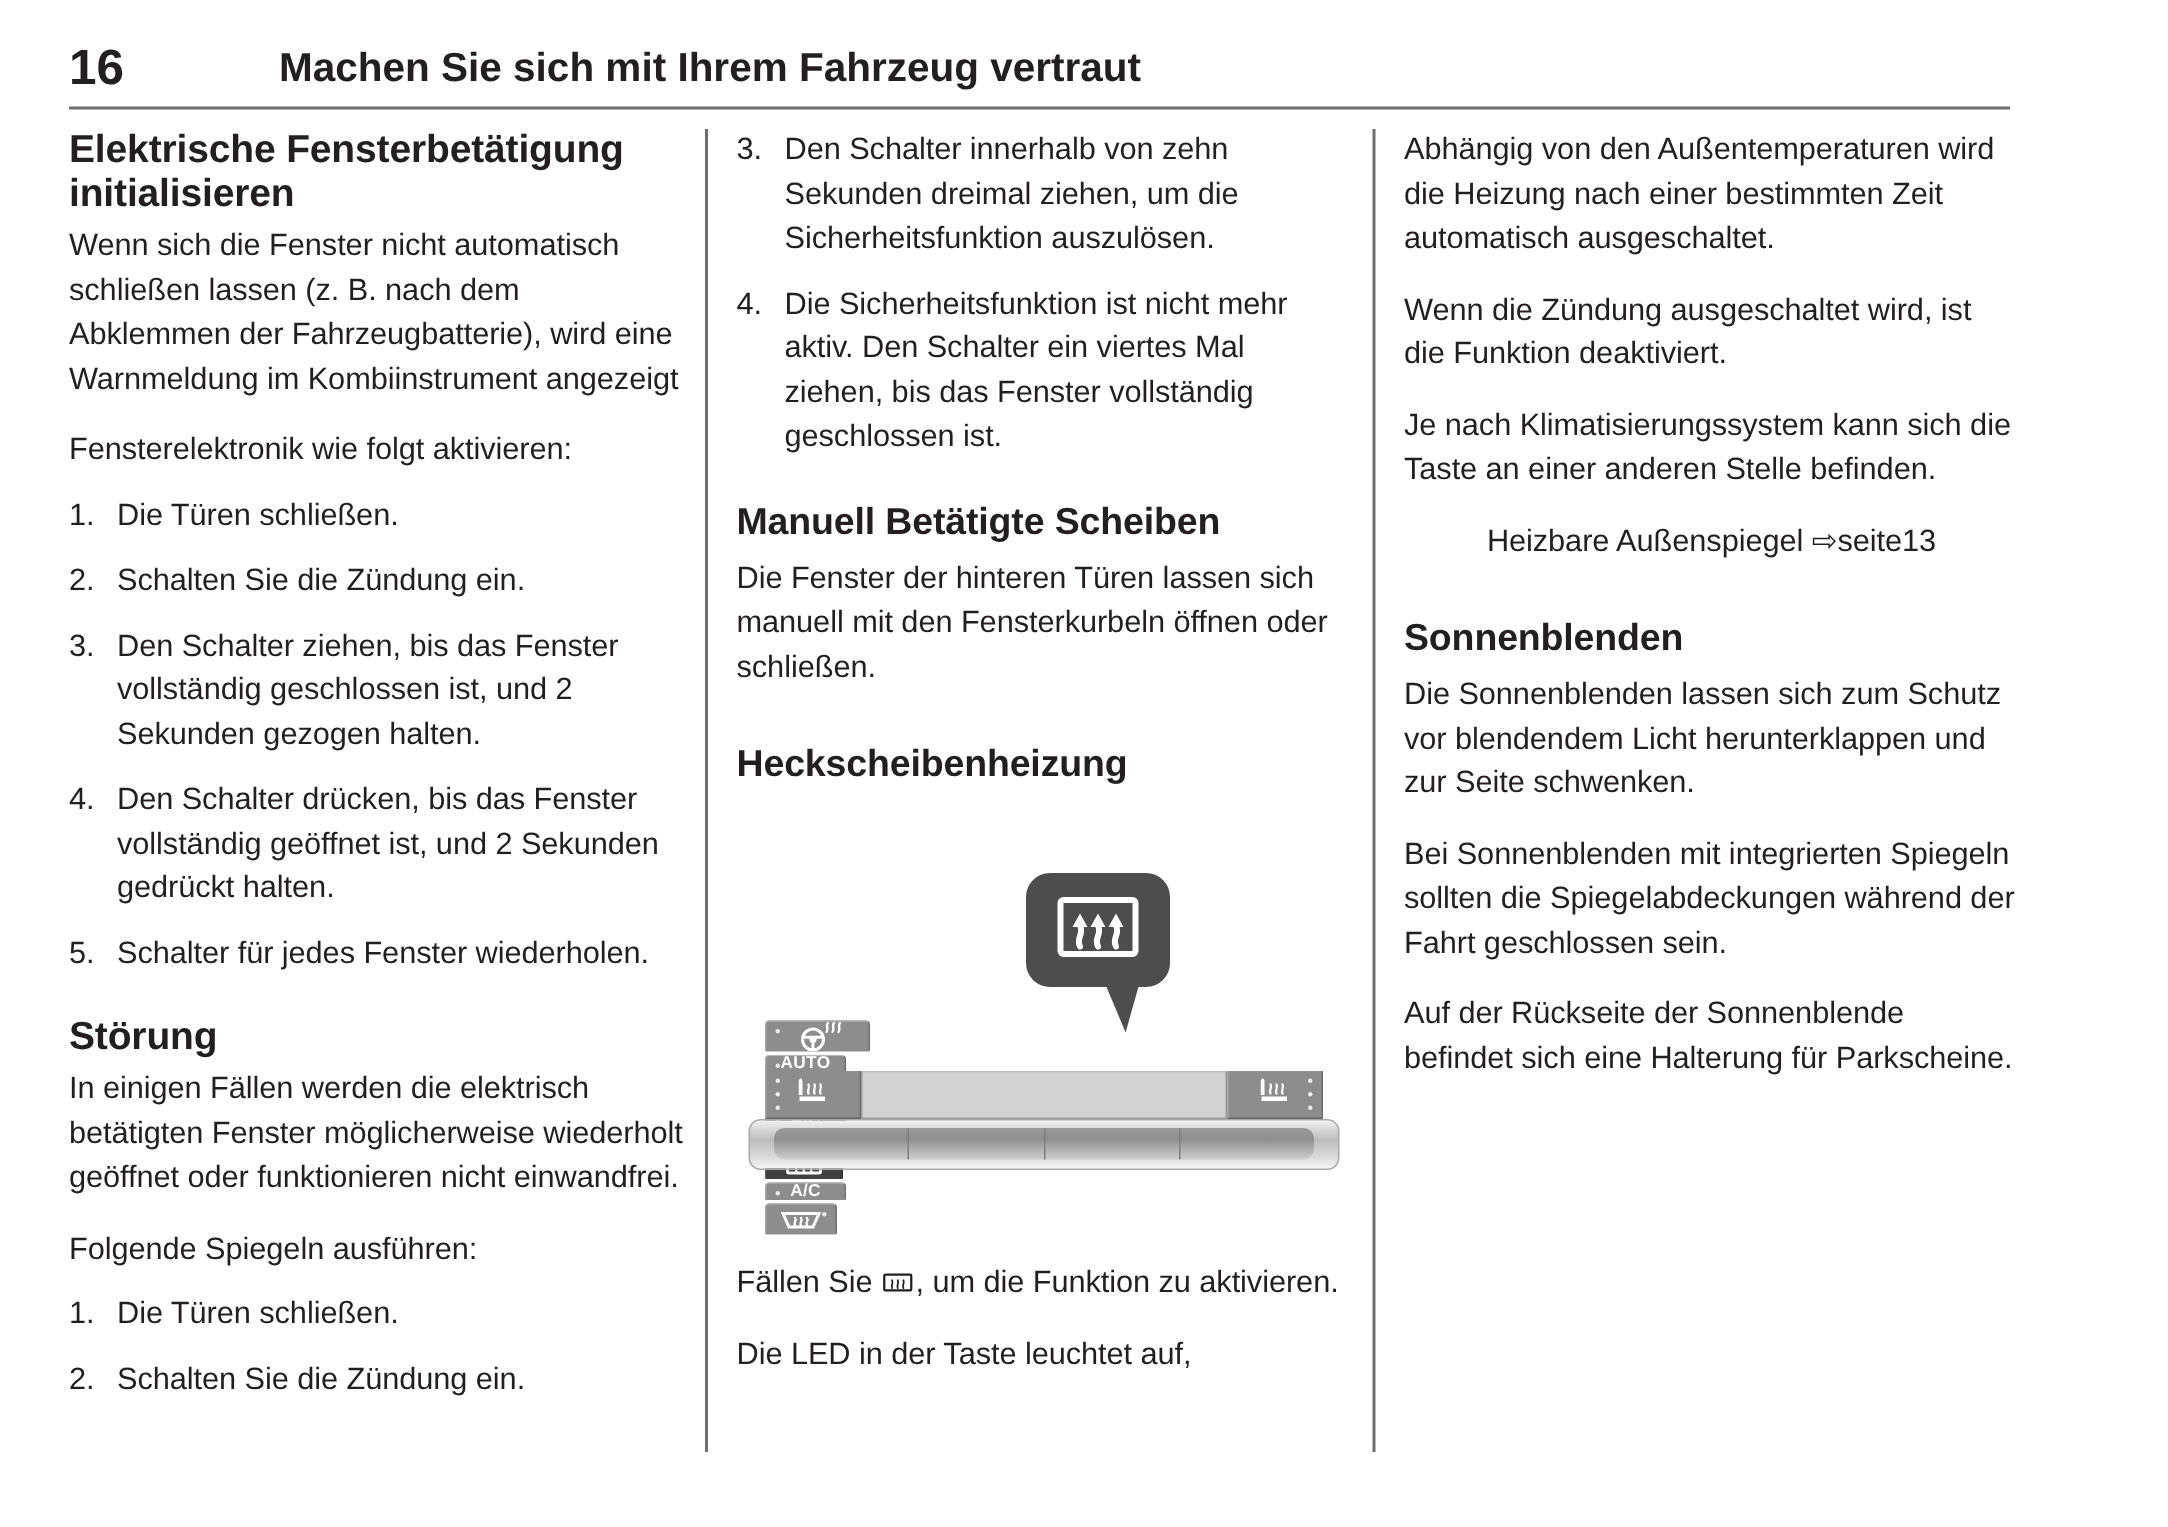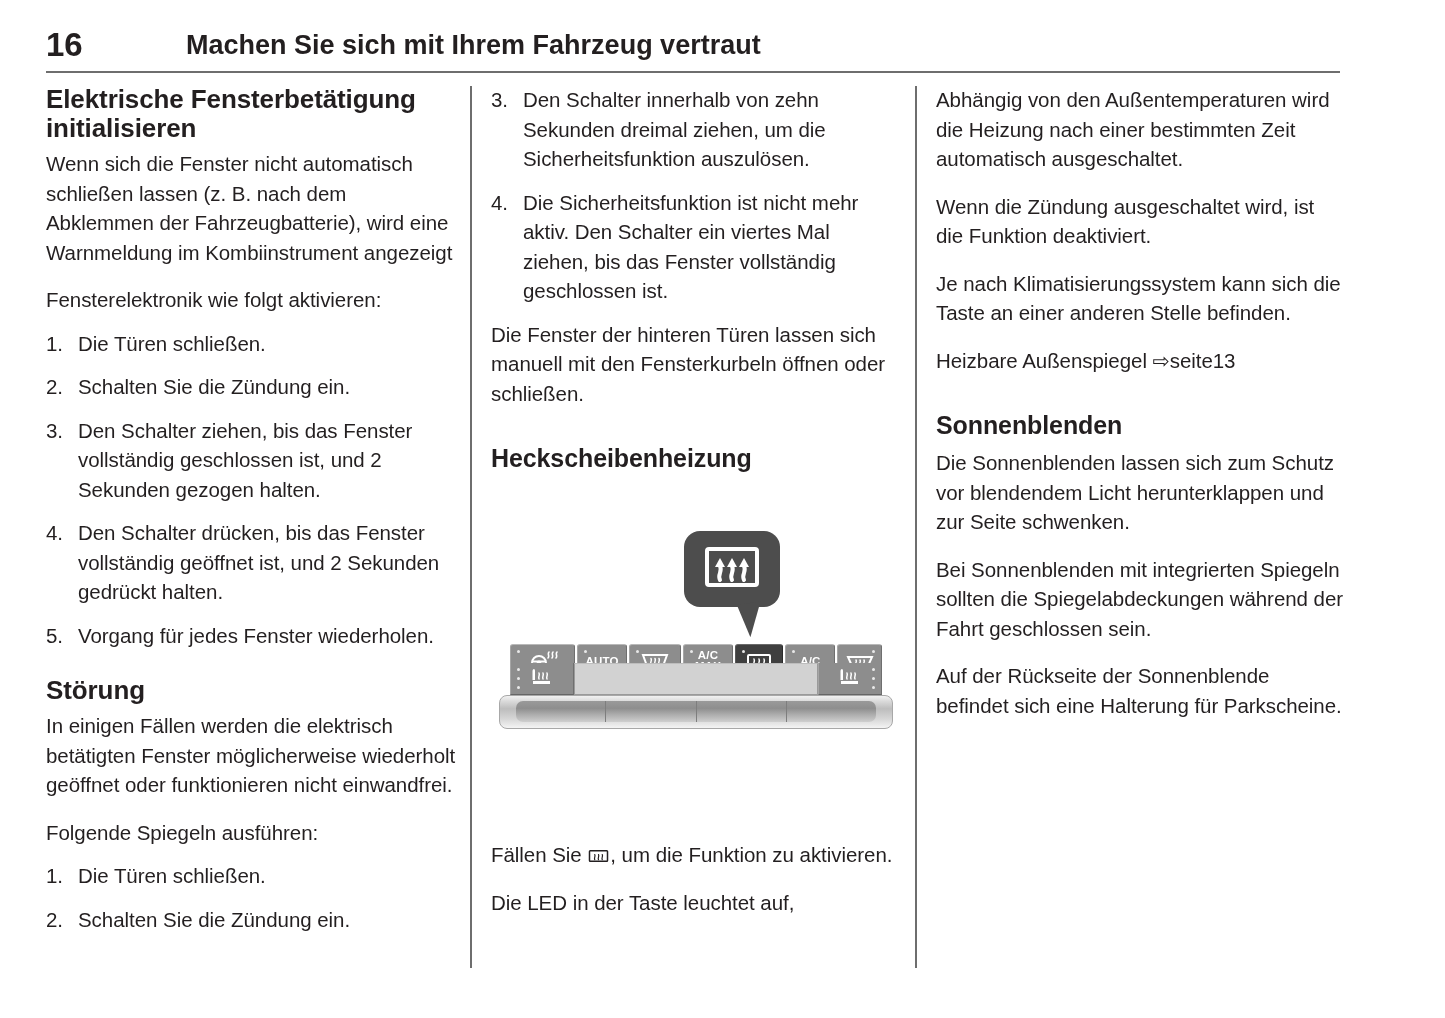--- a/index.html
+++ b/index.html
@@ -107,21 +107,21 @@
     margin-bottom: 14px;
     letter-spacing: -0.05px;
   }
   ol.steps li .num {
     position: absolute;
     left: 0;
     top: 0;
   }
   ol.steps.tight li:last-child { margin-bottom: 0; }
 
-  .arrow-ref { font-size: 20.5px; }
+  .arrow-ref { font-size: 20.5px; text-align: center; }
 
   
   .glyph-defrost {
     display: inline-block;
     width: 21px;
     height: 16px;
     vertical-align: -2px;
     margin: 0 1px;
   }
   .glyph-defrost svg { display: block; }
@@ -168,25 +168,26 @@
   #climate-unit {
     position: absolute;
     left: 8px;
     top: 118px;
     width: 394px;
     height: 100px;
   }
   #btn-row {
     position: absolute;
     left: 11px;
-    top: 15px;
+    top: 0;
     width: 372px;
     height: 33px;
     display: flex;
     gap: 2px;
+    flex-direction: column;
   }
   .cbtn {
     position: relative;
     background: #8d8d8d;
     border-radius: 3px 3px 1px 1px;
     border-top: 1px solid #b9b9b9;
     border-left: 1px solid #a6a6a6;
     border-right: 1px solid #6f6f6f;
     display: flex;
     align-items: center;
@@ -339,21 +340,21 @@
     <li>
       <span class="num">3.</span>
       <span>Den Schalter ziehen, bis das Fenster vollständig geschlossen ist, und 2 Sekunden gezogen halten.</span>
     </li>
     <li>
       <span class="num">4.</span>
       <span>Den Schalter drücken, bis das Fenster vollständig geöffnet ist, und 2 Sekunden gedrückt halten.</span>
     </li>
     <li>
       <span class="num">5.</span>
-      <span>Vorgang für jedes Fenster wiederholen.</span>
+      <span>Schalter für jedes Fenster wiederholen.</span>
     </li>
   </ol>
 
   <h2 class="sec-title spaced-top">Störung</h2>
   <p class="para">In einigen Fällen werden die elektrisch betätigten Fenster möglicherweise wiederholt geöffnet oder funktionieren nicht einwandfrei.</p>
   <p class="para">Folgende Spiegeln ausführen:</p>
 
   <ol class="steps tight">
     <li>
       <span class="num">1.</span>
@@ -371,20 +372,21 @@
     <li>
       <span class="num">3.</span>
       <span>Den Schalter innerhalb von zehn Sekunden dreimal ziehen, um die Sicherheitsfunktion auszulösen.</span>
     </li>
     <li>
       <span class="num">4.</span>
       <span>Die Sicherheitsfunktion ist nicht mehr aktiv. Den Schalter ein viertes Mal ziehen, bis das Fenster vollständig geschlossen ist.</span>
     </li>
   </ol>
 
+  <h2 class="sec-title big spaced-top">Manuell Betätigte Scheiben</h2>
   <p class="para">Die Fenster der hinteren Türen lassen sich manuell mit den Fensterkurbeln öffnen oder schließen.</p>
 
   <h2 class="sec-title big spaced-top-lg">Heckscheibenheizung</h2>
 
   <div id="illustration">
 
     <div id="callout">
       <div id="callout-icon">
         <svg viewBox="0 0 56 46" width="56" height="46" aria-hidden="true">
           <rect x="3" y="3" width="50" height="36" rx="2" fill="none" stroke="#ffffff" stroke-width="4"></rect>

